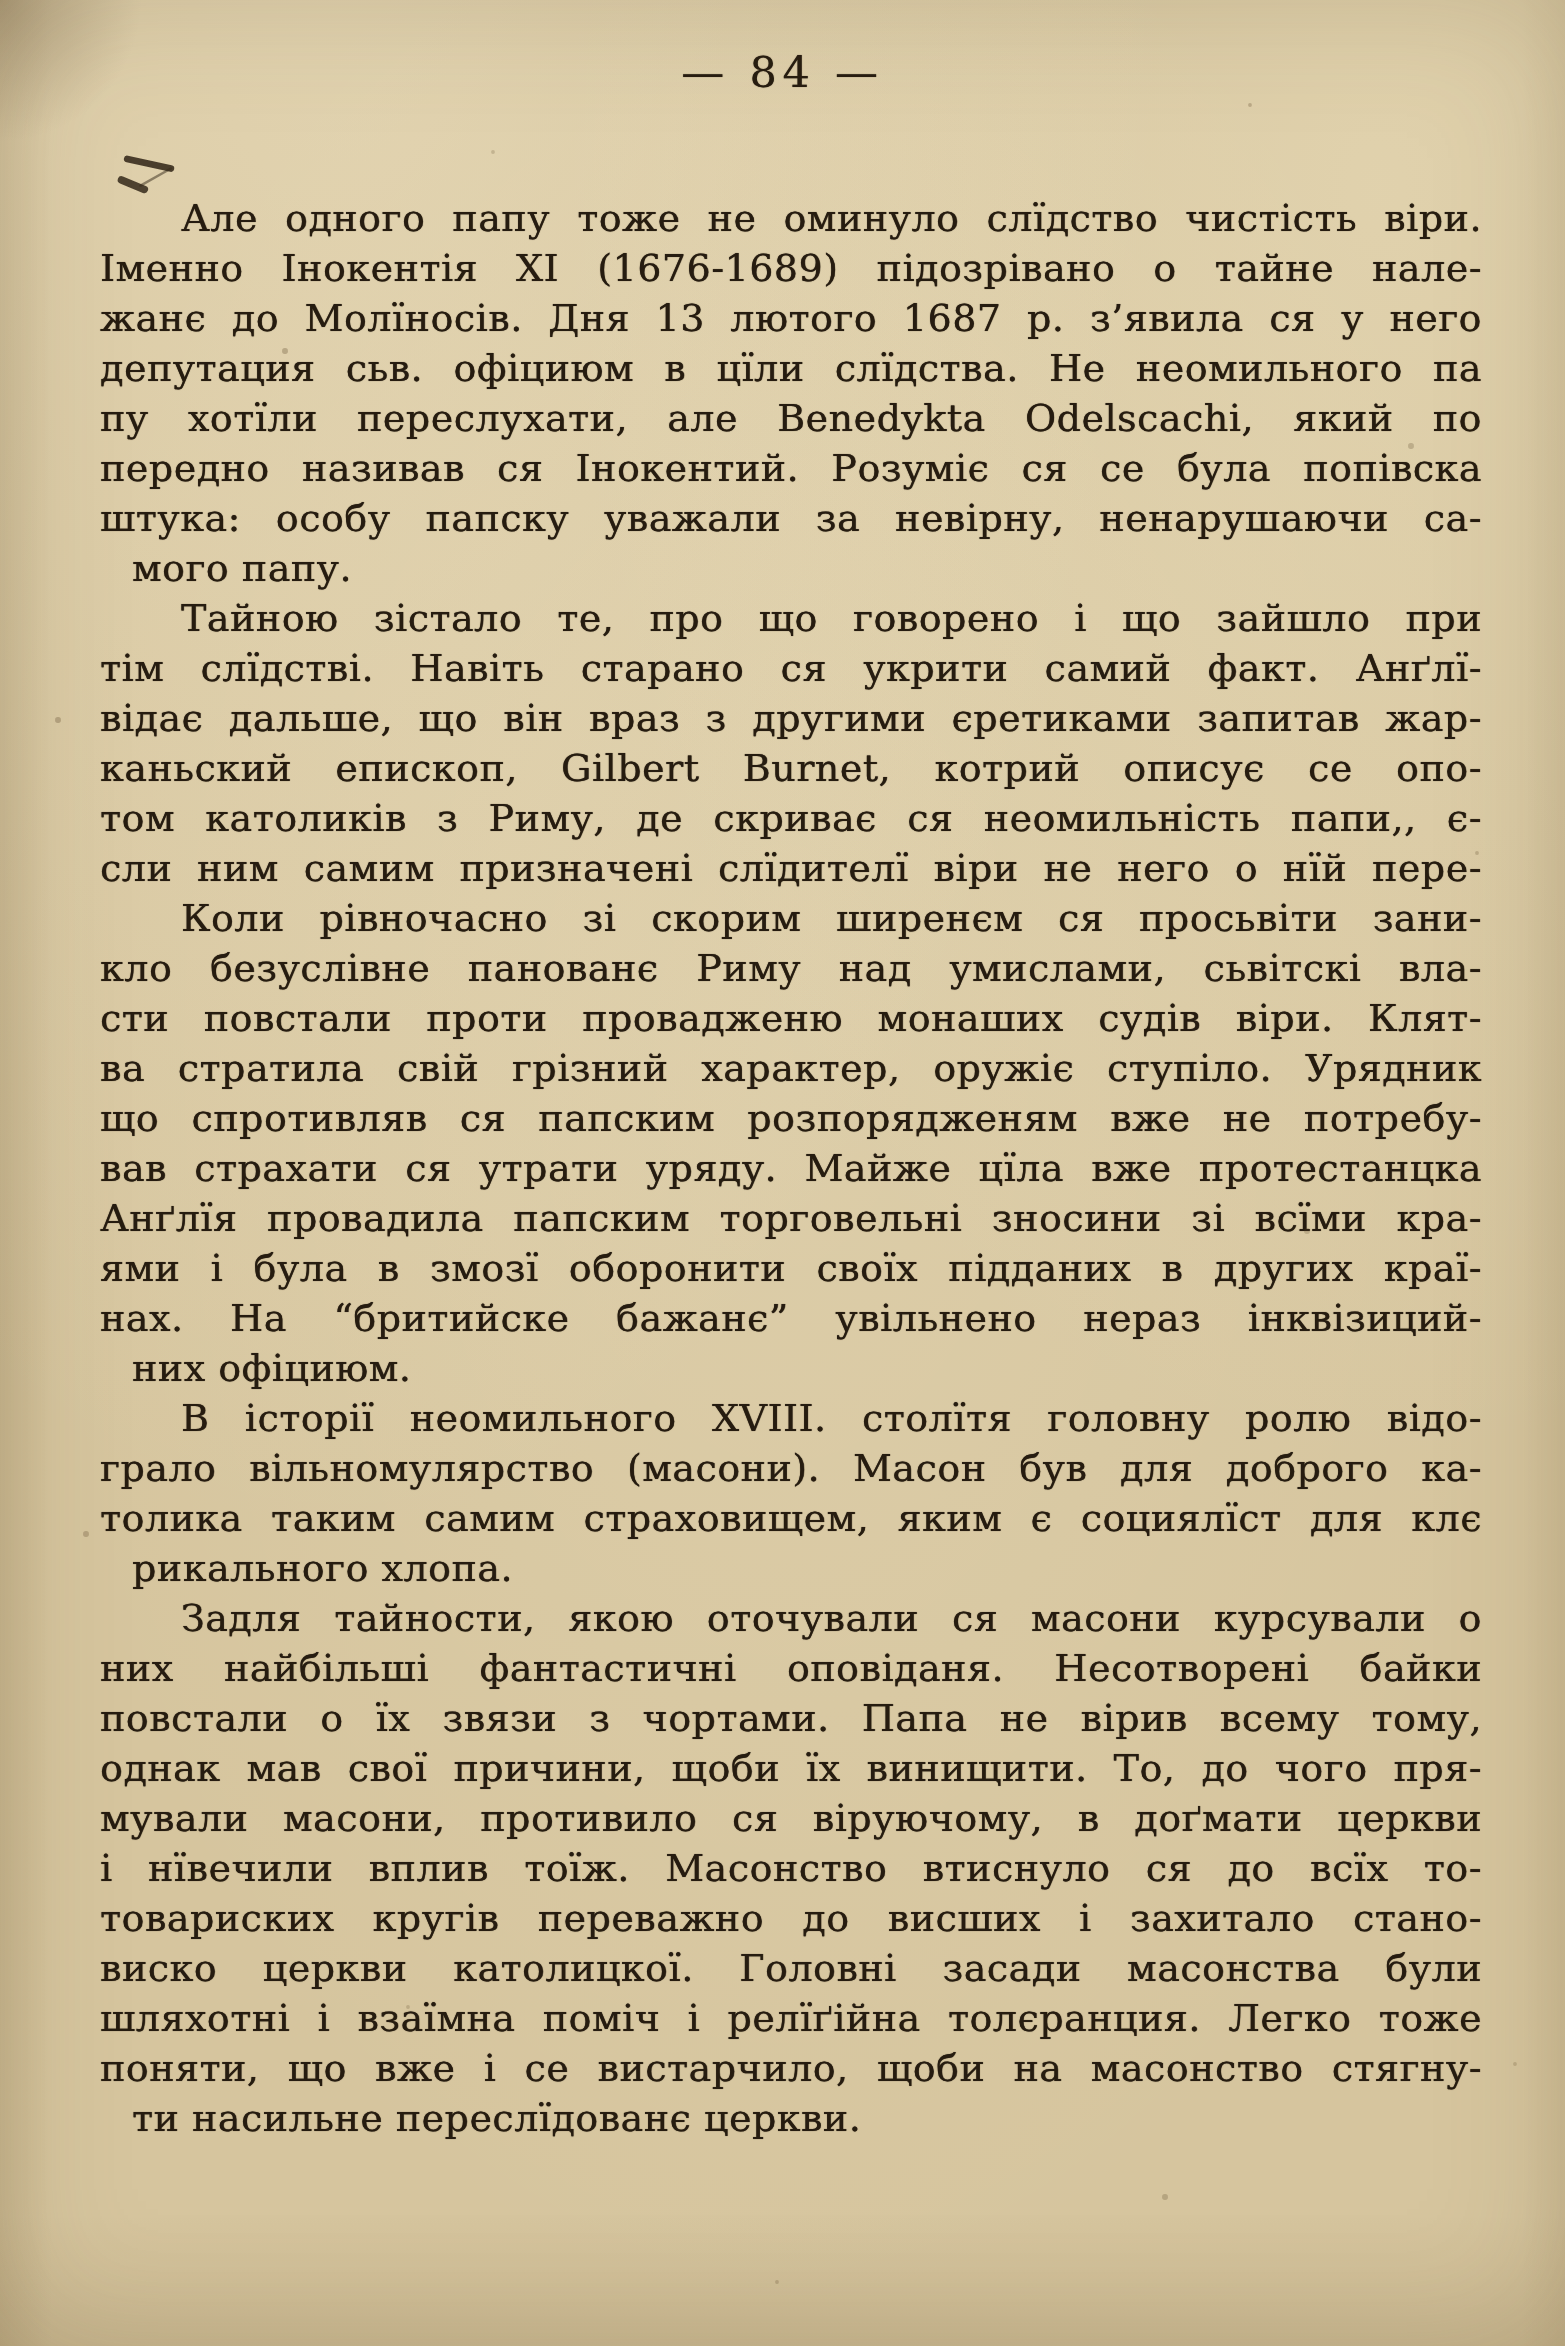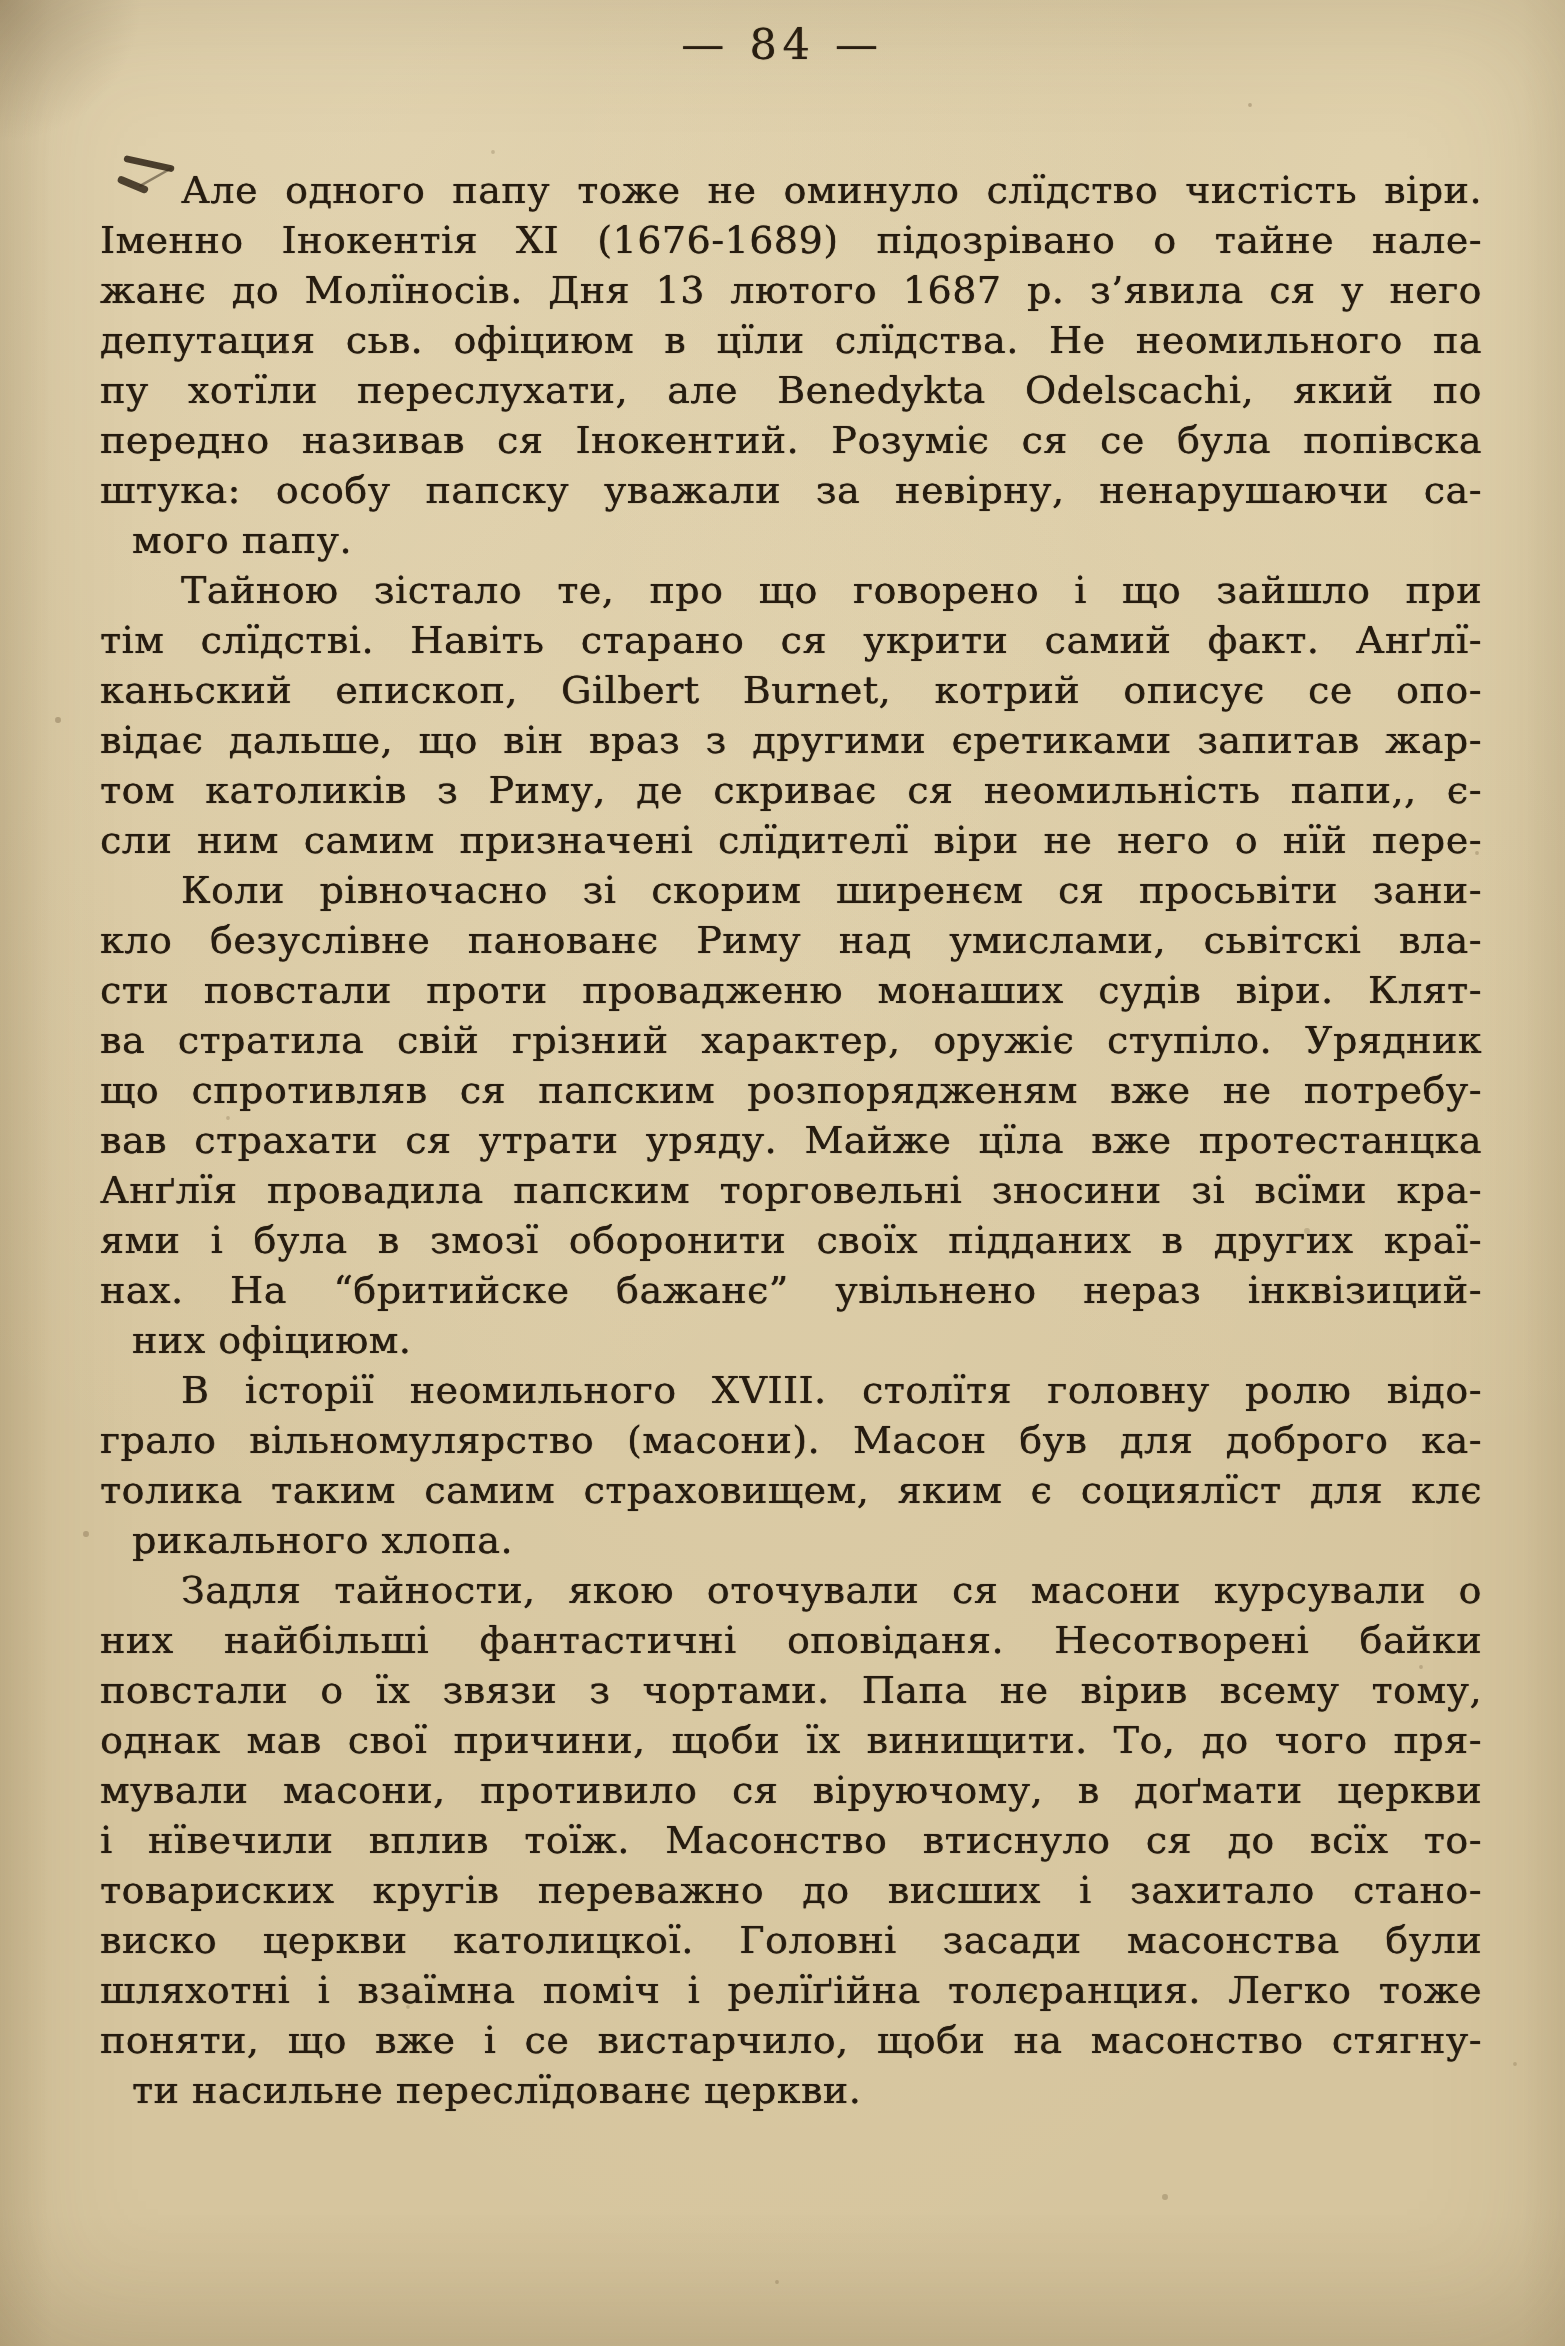--- a/index.html
+++ b/index.html
@@ -25,21 +25,21 @@
     color: #261c10;
   }
   .page::after {
     content: "";
     position: absolute;
     inset: 0;
     box-shadow: inset 0 0 132px rgba(105,85,50,0.22);
     pointer-events: none;
   }
   .page-header {
-    margin-top: 19px;
+    margin-top: 47px;
     text-align: center;
     font-size: 43px;
     line-height: 51px;
     letter-spacing: 5.7px;
     text-shadow: 0 0 0.9px rgba(38,28,16,0.75);
   }
   .text-block {
     margin-top: 95px;
     padding-left: 100px;
     padding-right: 83px;
@@ -113,22 +113,22 @@
     <div class="line">Іменно Інокентія XI (1676-1689) підозрівано о тайне нале-</div>
     <div class="line">жанє до Молїносів.  Дня 13 лютого 1687 р. з’явила ся у него</div>
     <div class="line">депутация сьв. офіциюм в цїли слїдства. Не неомильного па</div>
     <div class="line">пу хотїли переслухати, але Benedykta Odelscachi, який по</div>
     <div class="line">передно називав ся Інокентий. Розуміє ся се була попівска</div>
     <div class="line">штука: особу папску уважали за невірну, ненарушаючи са-</div>
     <div class="line last">мого папу.</div>
 
     <div class="line first">Тайною зістало те, про що говорено і що зайшло  при</div>
     <div class="line">тім слїдстві.  Навіть старано ся укрити самий факт.  Анґлї-</div>
+    <div class="line">відає дальше, що він враз з другими єретиками запитав жар-</div>
     <div class="line">каньский епископ, Gilbert Burnet, котрий описує се  опо-</div>
-    <div class="line">відає дальше, що він враз з другими єретиками запитав жар-</div>
     <div class="line">том католиків з Риму, де скриває ся неомильність папи,, є-</div>
     <div class="line">сли ним самим призначені слїдителї віри не него о нїй пере-</div>
 
     <div class="line first">Коли рівночасно зі скорим ширенєм ся просьвіти зани-</div>
     <div class="line">кло безуслівне панованє Риму над умислами, сьвітскі вла-</div>
     <div class="line">сти повстали проти провадженю монаших судів віри. Клят-</div>
     <div class="line">ва стратила свій грізний характер, оружіє ступіло. Урядник</div>
     <div class="line">що спротивляв ся папским розпорядженям вже не потребу-</div>
     <div class="line">вав страхати ся утрати уряду. Майже цїла вже протестанцка</div>
     <div class="line">Анґлїя провадила папским торговельні зносини зі всїми кра-</div>

